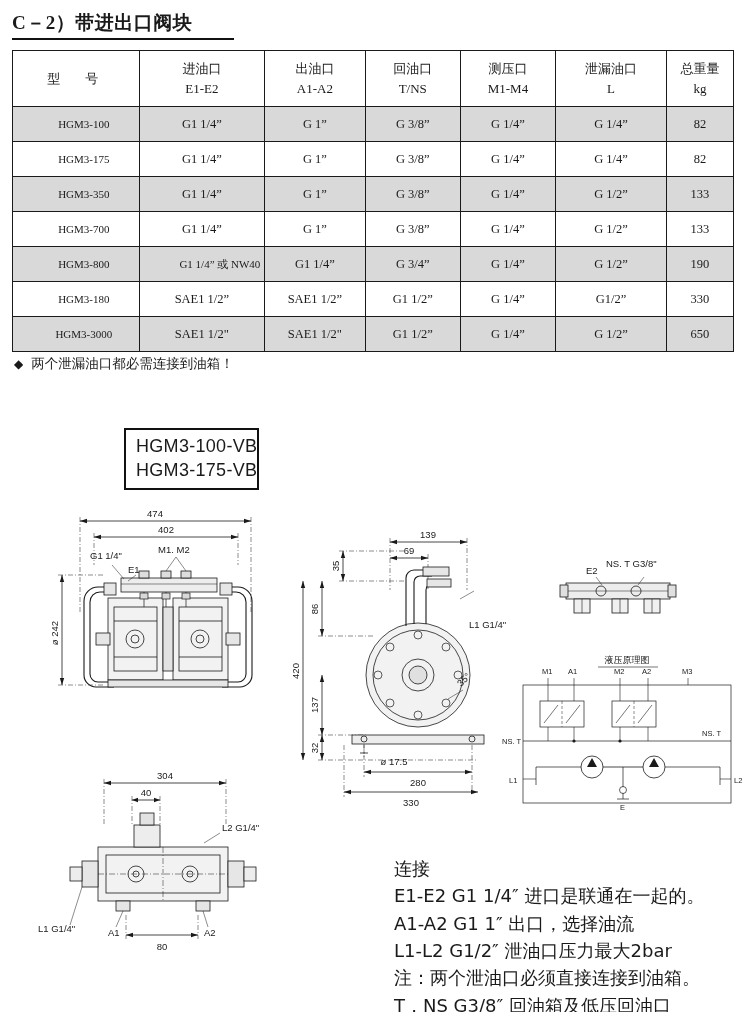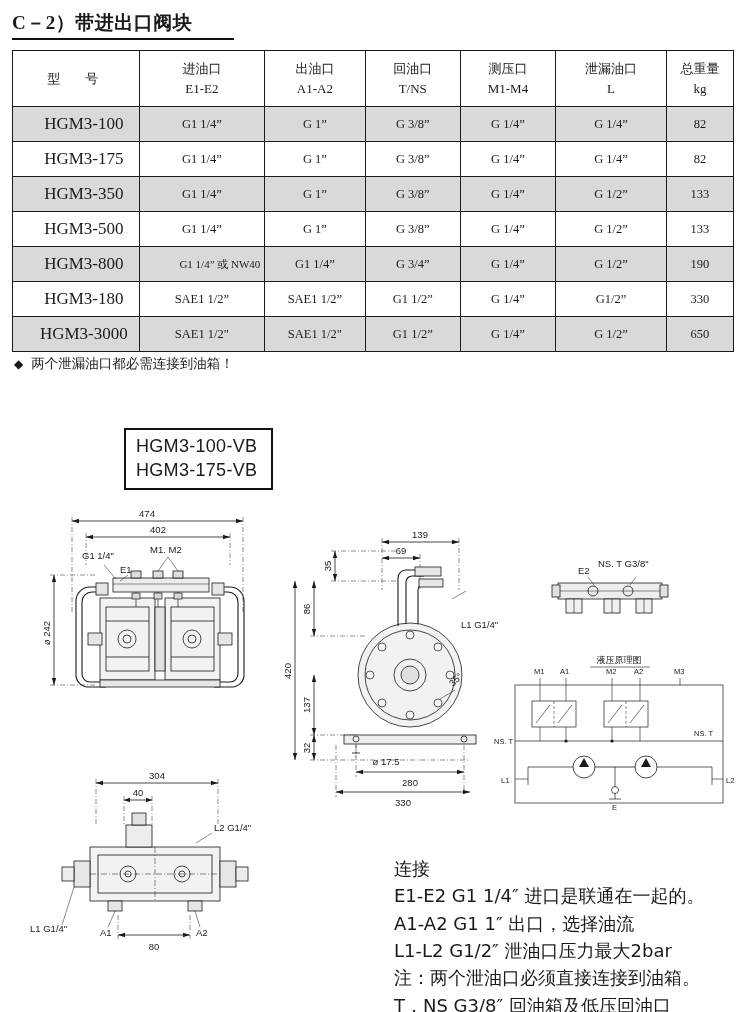--- a/index.html
+++ b/index.html
@@ -37,21 +37,21 @@
     font-family:"Liberation Serif",serif;
   }
   #spec-table thead th{
     height:55px;
     font-size:13px;
     line-height:1.5;
   }
   #spec-table thead th .cn{font-family:"DejaVu Sans",sans-serif;font-size:13px;}
   #spec-table thead th.model-head{letter-spacing:6px;}
   #spec-table tbody tr.shade td{background:#d9d9d9;}
-  #spec-table tbody td.model{font-size:17px;padding-left:16px;}
+  #spec-table tbody td.model{font-size:11px;padding-left:16px;}
   #spec-table tbody td.small{font-size:11px;padding-left:36px;}
   
   .col-model{width:120px;}
   .col-in{width:119px;}
   .col-out{width:95px;}
   .col-ret{width:90px;margin-left:36px;}
   .col-meas{width:90px;}
   .col-leak{width:105px;}
   .col-w{width:63px;}
 
@@ -60,29 +60,29 @@
     position:absolute;left:14px;top:355px;font-size:13.5px;
     font-family:"DejaVu Sans",sans-serif;
     white-space:nowrap;
   }
   #note .dia{font-size:12px;margin-right:8px;}
 
   
   #model-box{
     position:absolute;left:124px;top:428px;
     border:2px solid #111;
-    padding:4px 14px 5px 10px;
+    padding:4px 0 5px 10px;
     font-family:"Liberation Sans",sans-serif;
     font-size:18px;line-height:1.35;
     letter-spacing:0.3px;
     background:#fff;
   }
 
   
-  #drawings{position:absolute;left:0;top:495px;width:655px;height:517px;}
+  #drawings{position:absolute;left:8px;top:495px;width:655px;height:517px;}
   svg{display:block;}
   text{font-family:"Liberation Sans",sans-serif;}
 
   
   #conn{
     position:absolute;left:394px;top:855px;width:350px;
     font-family:"DejaVu Sans",sans-serif;
     font-size:18px;line-height:1.52;
     white-space:nowrap;
   }
@@ -150,21 +150,21 @@
     <tr class="shade">
       <td class="model">HGM3-350</td>
       <td>G1  1/4”</td>
       <td>G 1”</td>
       <td>G 3/8”</td>
       <td>G 1/4”</td>
       <td>G 1/2”</td>
       <td>133</td>
     </tr>
     <tr>
-      <td class="model">HGM3-500</td>
+      <td class="model">HGM3-700</td>
       <td>G1  1/4”</td>
       <td>G 1”</td>
       <td>G 3/8”</td>
       <td>G 1/4”</td>
       <td>G 1/2”</td>
       <td>133</td>
     </tr>
     <tr class="shade">
       <td class="model">HGM3-800</td>
       <td class="small">G1 1/4” 或 NW40</td>

